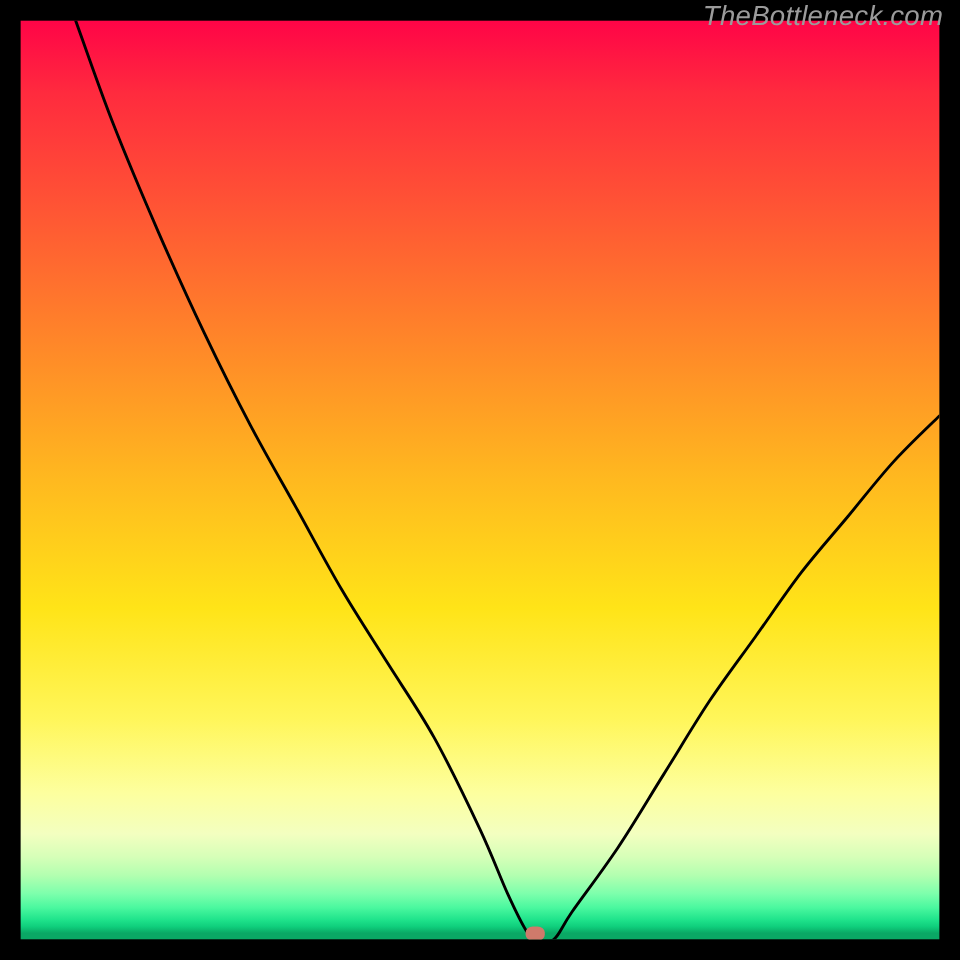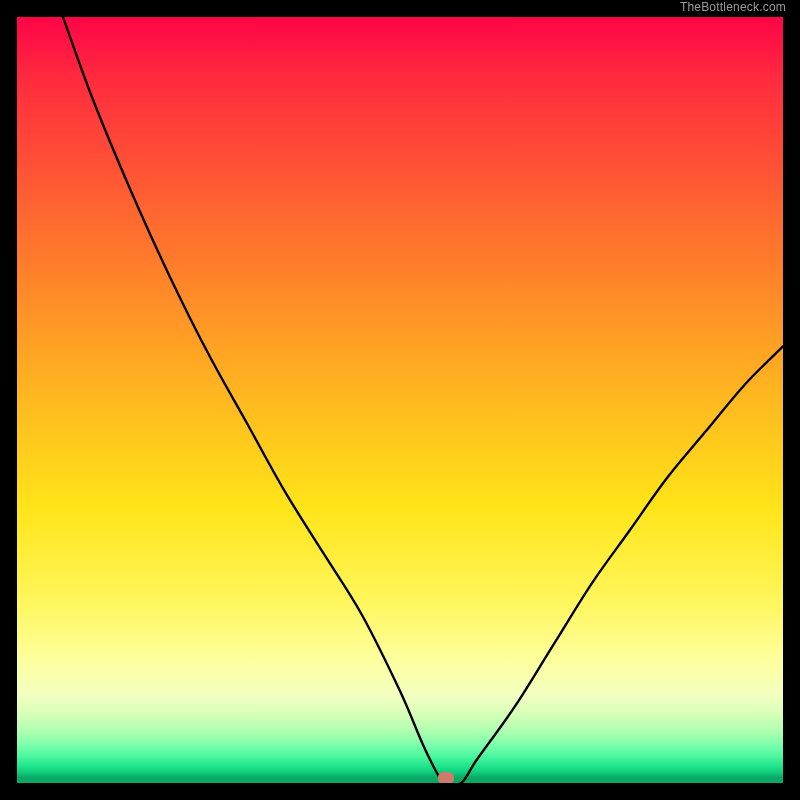--- a/index.html
+++ b/index.html
@@ -61,23 +61,24 @@
     height: 12px;
     background: #cf7a6b;
     border-radius: 6px / 5px;
     transform: translate(-50%, -50%);
   }
   .watermark {
     position: absolute;
     top: 0px;
     right: 14px;
     color: #9b9b9b;
-    font-size: 12px;
+    font-size: 23px;
     letter-spacing: 0.2px;
     user-select: none;
+    font-style: italic;
   }
 </style>
 </head>
 <body>
 
 <div class="frame">
   <div class="plot-area" style="left:0;top:0;">
     <div class="gradient"></div>
     <svg class="curve" viewBox="0 0 766 766" preserveAspectRatio="none">
       <path id="curve-path" fill="none" stroke="#000" stroke-width="2.4" stroke-linecap="round" d="M 46.0 0.0 C 51.1 14.0, 65.1 54.9, 76.6 84.3 C 88.1 113.6, 102.1 146.8, 114.9 176.2 C 127.7 205.5, 140.4 233.6, 153.2 260.4 C 166.0 287.3, 178.7 312.8, 191.5 337.0 C 204.3 361.3, 217.0 383.0, 229.8 406.0 C 242.6 429.0, 255.3 453.2, 268.1 474.9 C 280.9 496.6, 293.6 515.8, 306.4 536.2 C 319.2 556.6, 331.9 574.5, 344.7 597.5 C 357.5 620.5, 372.8 652.4, 383.0 674.1 C 393.2 695.8, 399.6 713.7, 406.0 727.7 C 412.4 741.7, 417.5 752.0, 421.3 758.3 C 425.1 764.7, 425.1 764.7, 429.0 766.0 C 432.8 767.3, 439.2 769.8, 444.3 766.0 C 449.4 762.2, 450.7 755.8, 459.6 743.0 C 468.5 730.3, 485.1 708.5, 497.9 689.4 C 510.7 670.3, 523.4 648.5, 536.2 628.1 C 549.0 607.7, 561.7 586.0, 574.5 566.8 C 587.3 547.7, 600.0 531.1, 612.8 513.2 C 625.6 495.3, 638.3 476.2, 651.1 459.6 C 663.9 443.0, 676.6 429.0, 689.4 413.6 C 702.2 398.3, 714.9 381.7, 727.7 367.7 C 740.5 353.6, 759.6 335.8, 766.0 329.4"></path>

